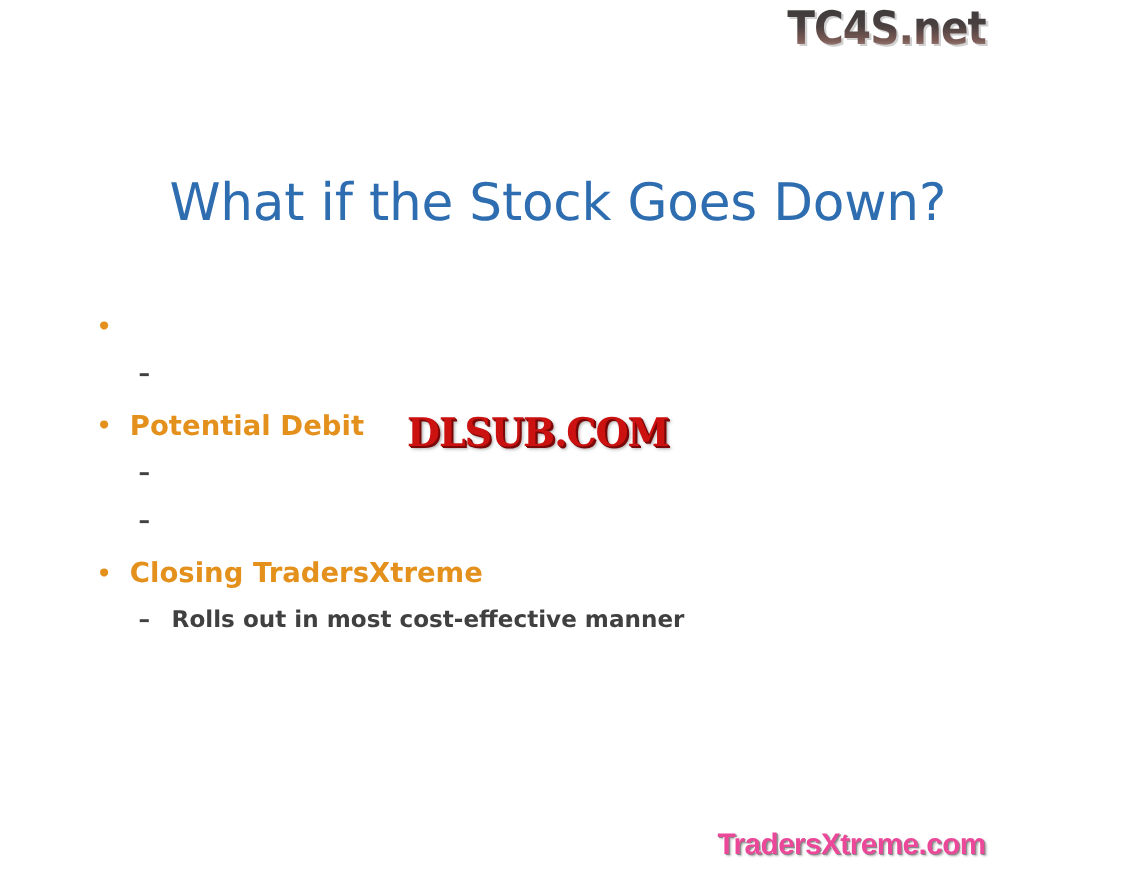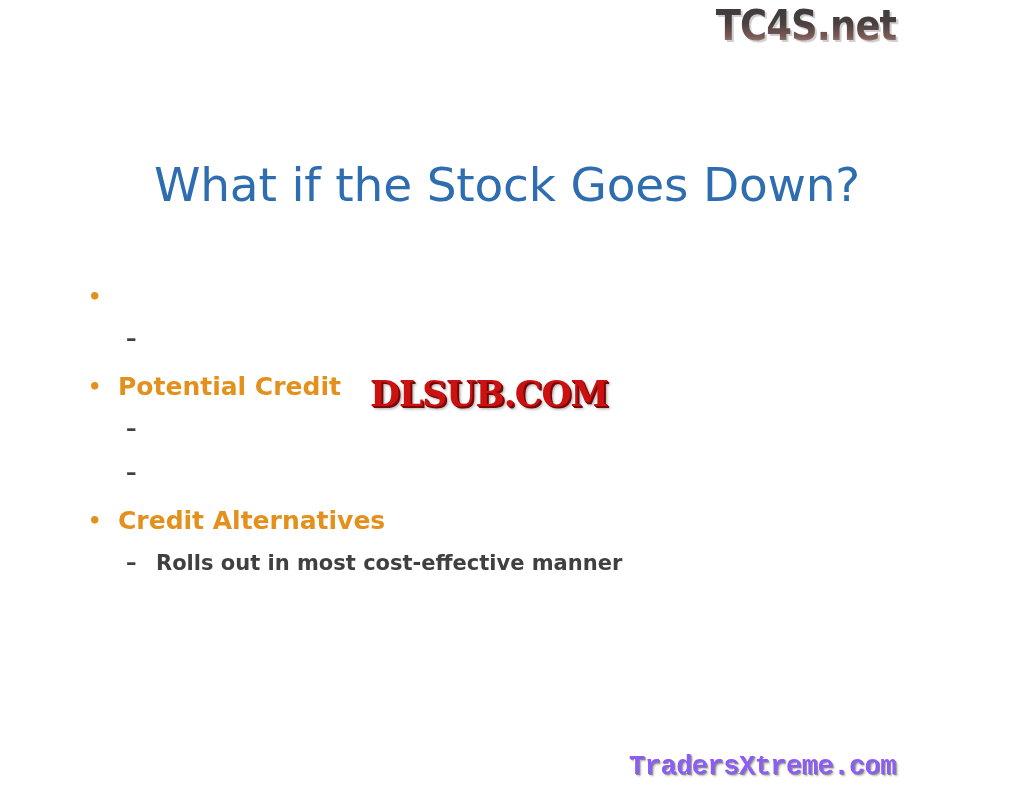--- a/index.html
+++ b/index.html
@@ -144,26 +144,26 @@
     white-space: nowrap;
     transform: scaleX(0.96);
     transform-origin: left top;
   }
 
   
   #watermark-footer {
     position: absolute;
     right: 8px;
     bottom: 8px;
-    font-family: Liberation Mono, monospace;
+    font-family: Liberation Sans, sans-serif;
     font-weight: bold;
     font-size: 27px;
     line-height: 32px;
     letter-spacing: -0.5px;
-    color: #8b5cf6;
+    color: #ec4899;
     text-shadow:
       -1px -1px 0 #ffffff,
        1px  1px 0 #8a8a8a,
        2px  2px 2px rgba(120,120,120,0.55);
     white-space: nowrap;
   }
 </style>
 </head>
 <body>
 
@@ -181,34 +181,34 @@
         <span class="marker">•</span>
       </div>
       <div class="bullet-l2">
         <span class="marker">–</span>
       </div>
     </div>
 
     <div class="group">
       <div class="bullet-l1">
         <span class="marker">•</span>
-        <span class="text">Potential Credit</span>
+        <span class="text">Potential Debit</span>
       </div>
       <div class="bullet-l2">
         <span class="marker">–</span>
       </div>
       <div class="bullet-l2">
         <span class="marker">–</span>
       </div>
     </div>
 
     <div class="group">
       <div class="bullet-l1">
         <span class="marker">•</span>
-        <span class="text">Credit Alternatives</span>
+        <span class="text">Closing TradersXtreme</span>
       </div>
       <div class="bullet-l2">
         <span class="marker">–</span>
         <span class="text">Rolls out in most cost-effective manner</span>
       </div>
     </div>
 
   </div>
 
   <span id="watermark-dlsub">DLSUB.COM</span>

